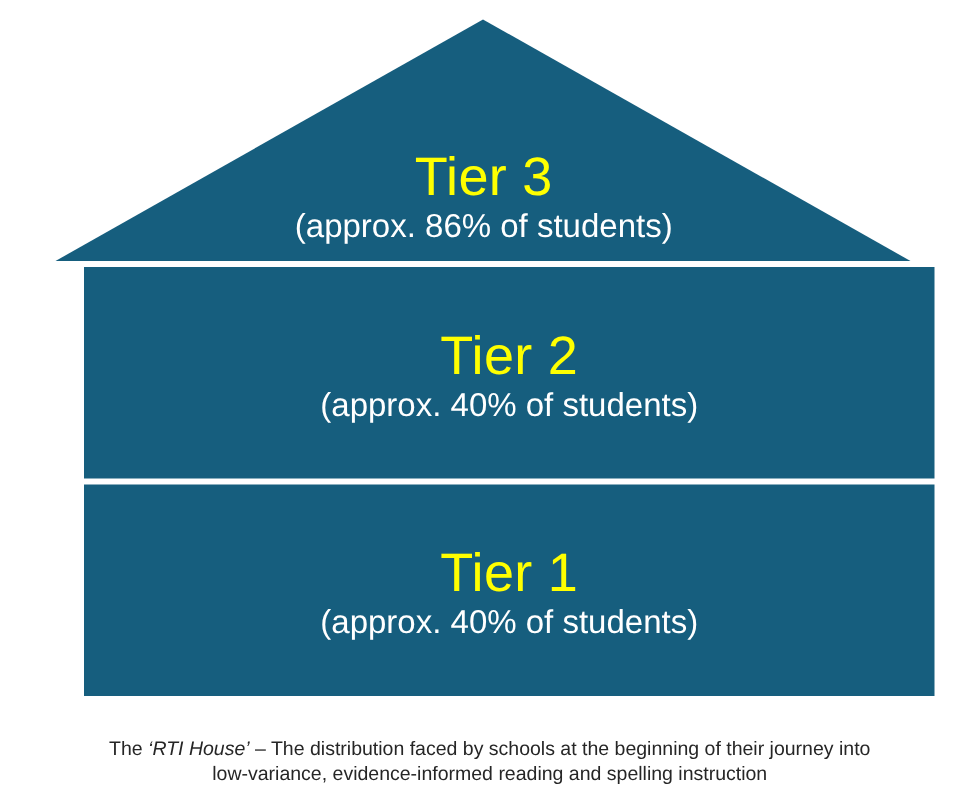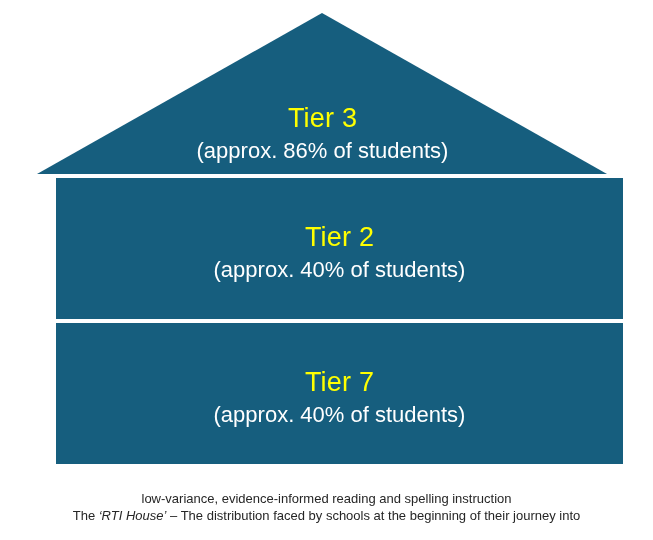--- a/index.html
+++ b/index.html
@@ -44,21 +44,21 @@
     flex-direction:column;
     align-items:center;
     justify-content:center;
     text-align:center;
     padding-top:6px;
   }
   .tier-2{ top:178px; }
   .tier-1{ top:323px; }
   .tier-label{
     color:var(--tier-label);
-    font-size:27px;
+    font-size:36px;
     line-height:36px;
     letter-spacing:0.2px;
   }
   .tier-sub{
     color:var(--tier-subtitle);
     font-size:22px;
     line-height:30px;
   }
   .caption{
     position:absolute;
@@ -84,22 +84,22 @@
     <div class="tier-label">Tier 3</div>
     <div class="tier-sub">(approx. 86% of students)</div>
   </div>
 
   <div class="tier tier-2">
     <div class="tier-label">Tier 2</div>
     <div class="tier-sub">(approx. 40% of students)</div>
   </div>
 
   <div class="tier tier-1">
-    <div class="tier-label">Tier 7</div>
+    <div class="tier-label">Tier 1</div>
     <div class="tier-sub">(approx. 40% of students)</div>
   </div>
 
   <div class="caption">
+    <div class="caption-line"><span>The </span><em>‘RTI House’</em><span> – The distribution faced by schools at the beginning of their journey into</span></div>
     <div class="caption-line">low-variance, evidence-informed reading and spelling instruction</div>
-    <div class="caption-line"><span>The </span><em>‘RTI House’</em><span> – The distribution faced by schools at the beginning of their journey into</span></div>
   </div>
 
 </div>
 
 </body></html>

